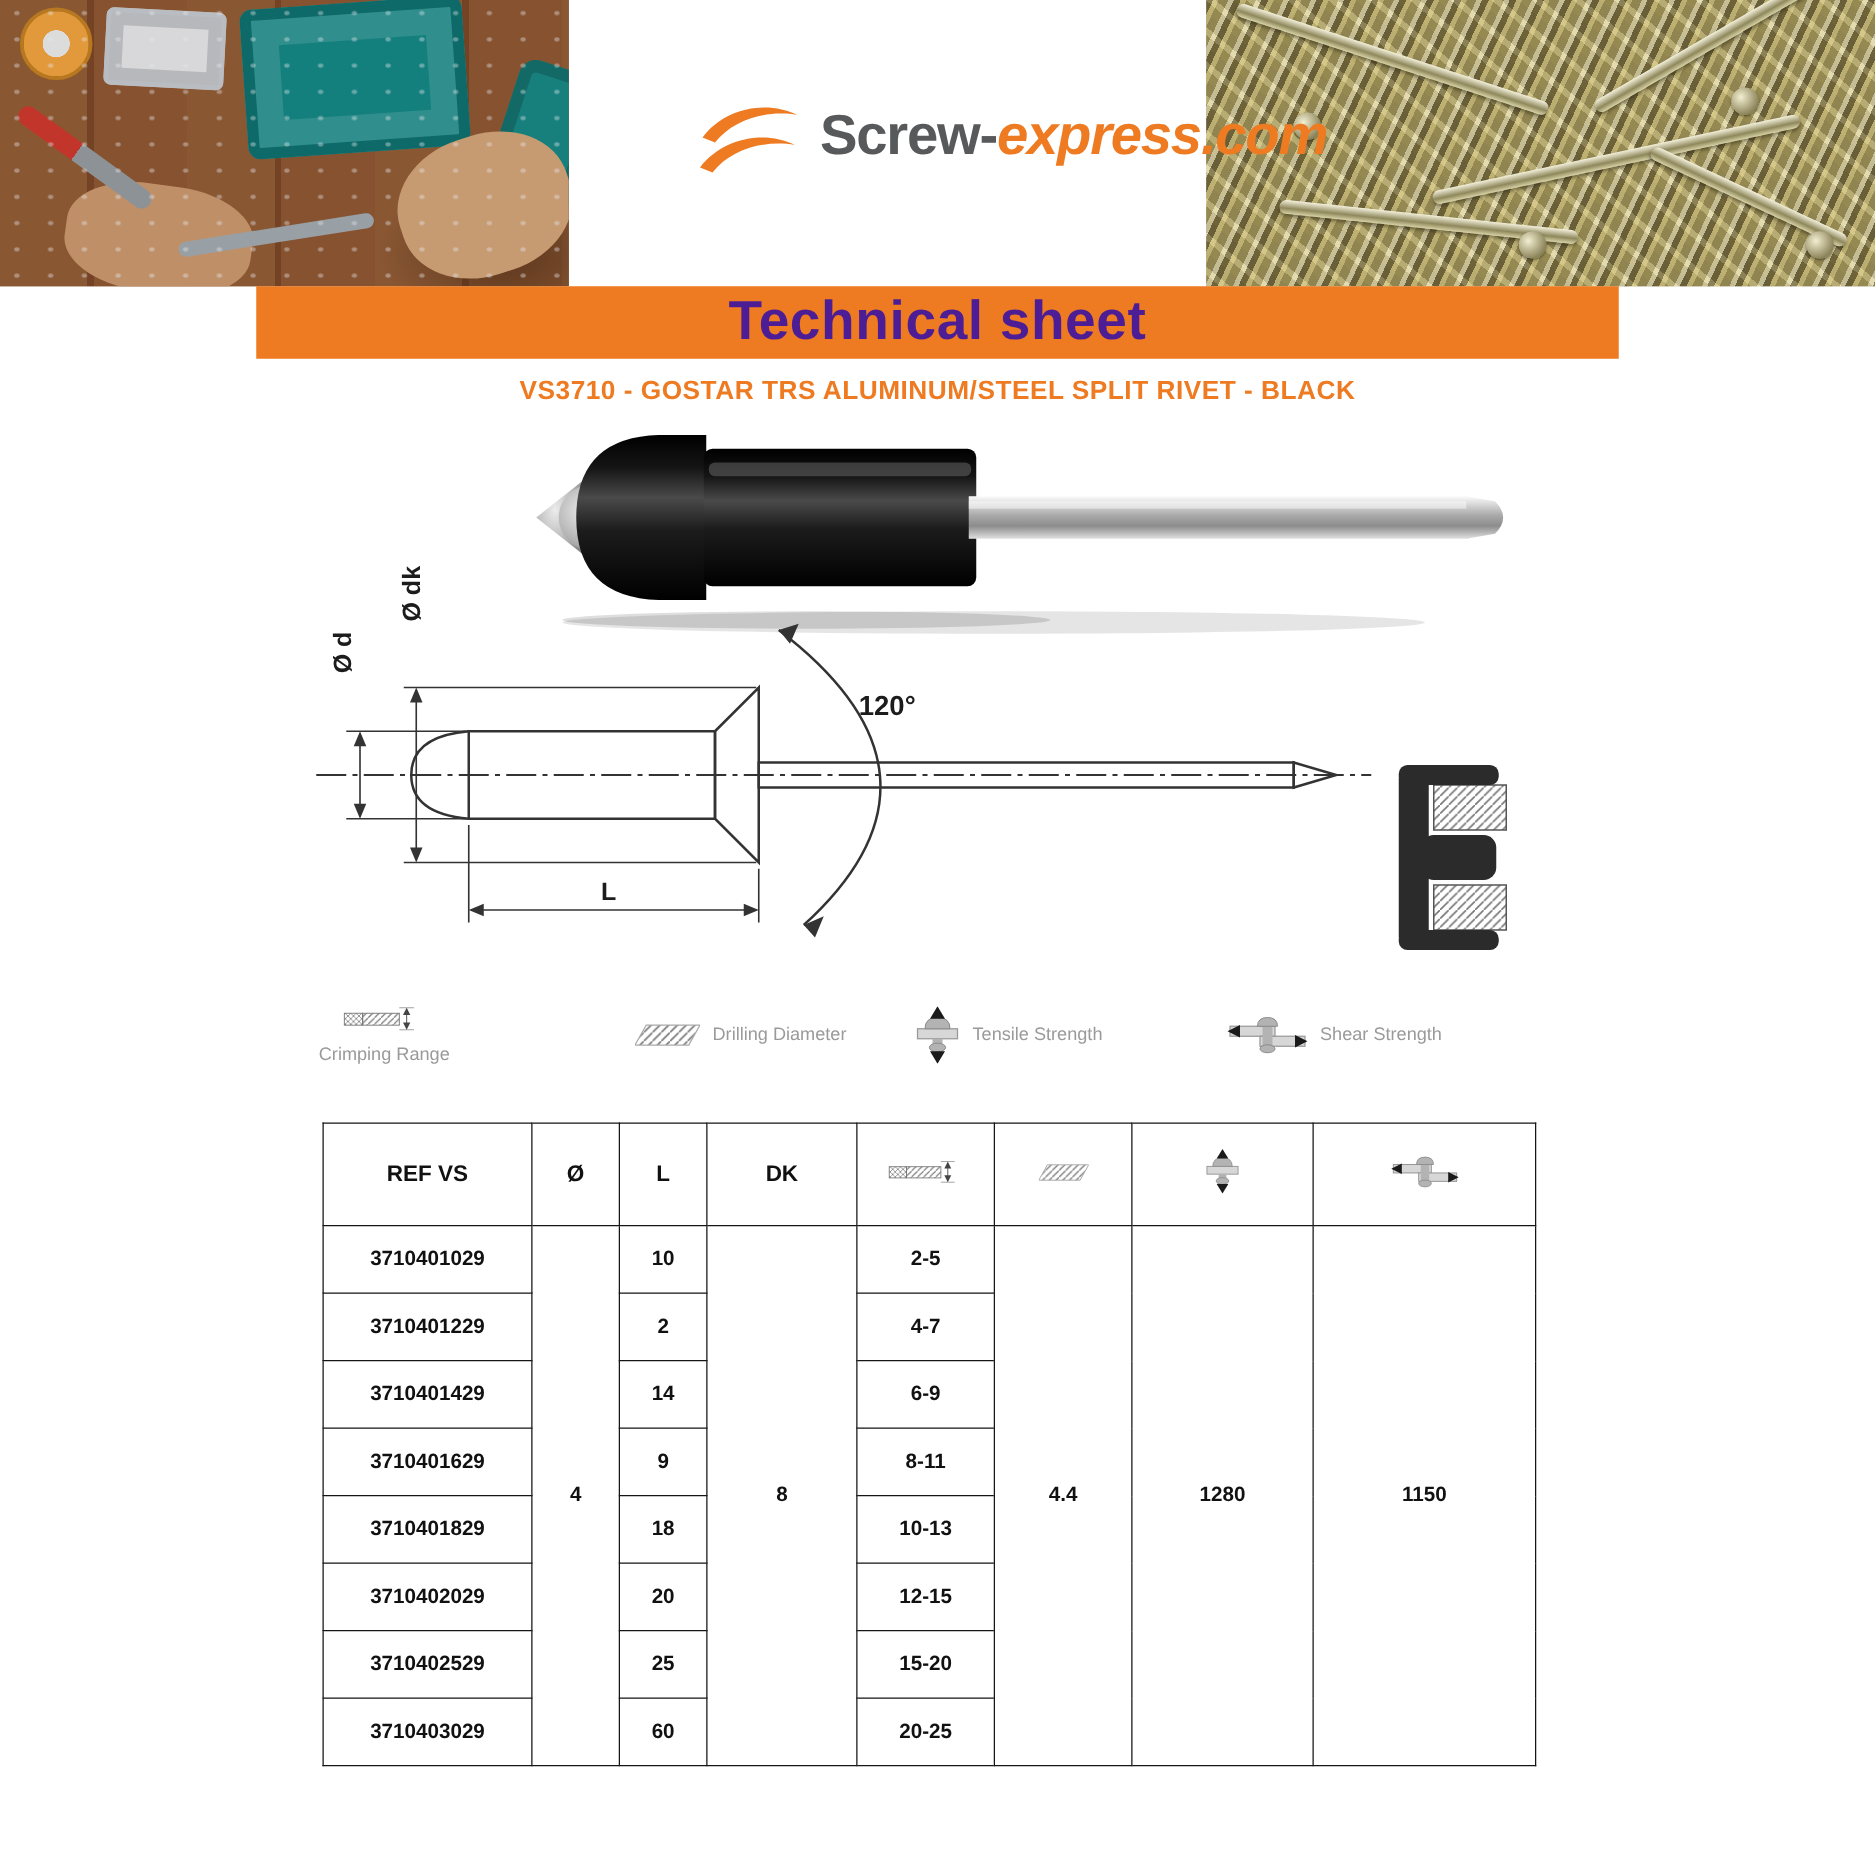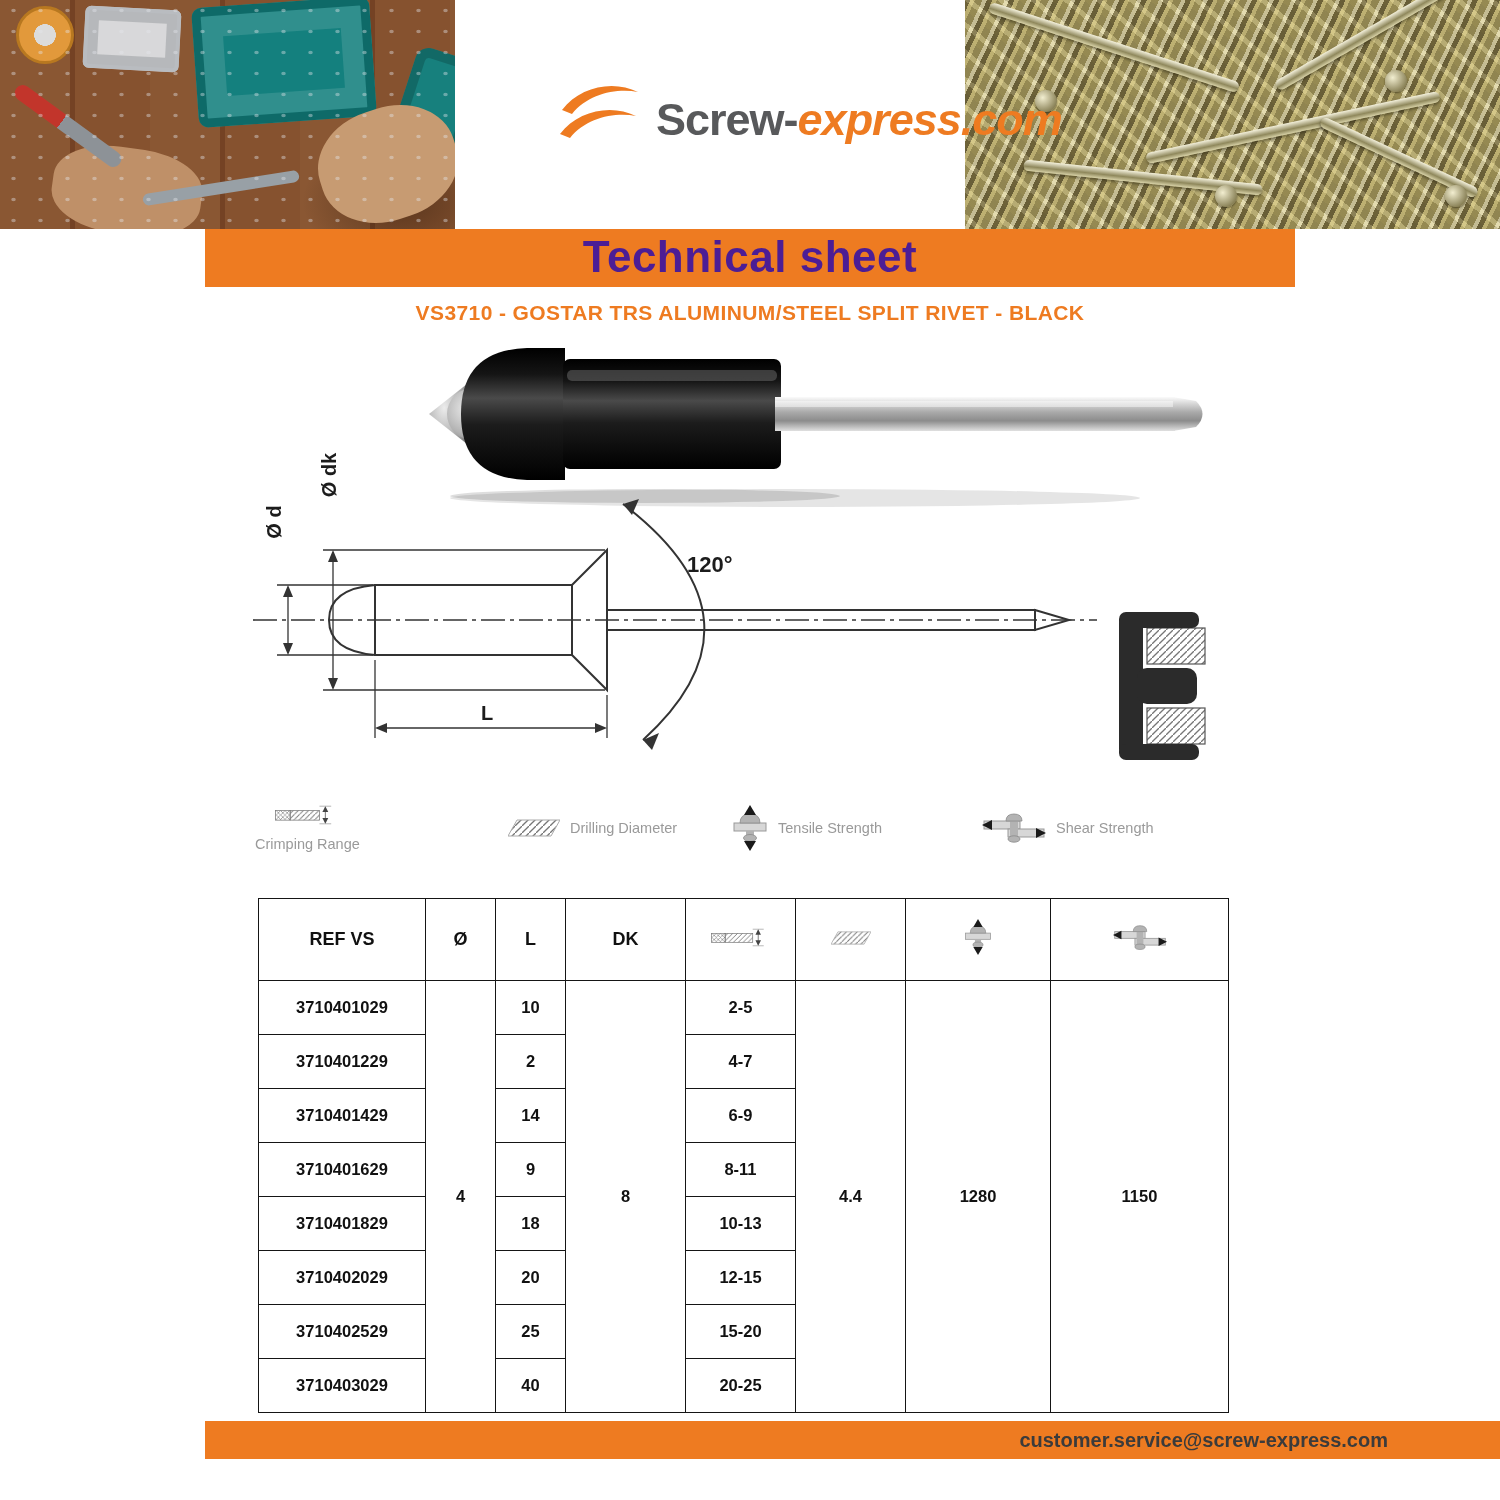--- a/index.html
+++ b/index.html
@@ -40,21 +40,21 @@
   .rod1 { left:18px; top:42px; width:262px; transform:rotate(18deg); }
   .rod2 { left:178px; top:122px; width:300px; transform:rotate(-12deg); }
   .rod3 { left:58px; top:172px; width:240px; transform:rotate(6deg); }
   .rod4 { left:298px; top:30px; width:205px; transform:rotate(-30deg); }
   .rod5 { left:348px; top:152px; width:172px; transform:rotate(25deg); }
   .shead { position:absolute; width:22px; height:22px; border-radius:50%;
     background:radial-gradient(circle at 35% 35%, #f2eed0, #8a8258 72%); box-shadow:0 1px 2px rgba(40,35,15,.6); }
   .sh1 { left:70px; top:90px; } .sh2 { left:420px; top:70px; } .sh3 { left:250px; top:185px; } .sh4 { left:480px; top:185px; }
 
   
-  .logo { position:absolute; left:558px; top:82px; display:flex; align-items:flex-end; gap:12px; }
+  .logo { position:absolute; left:558px; top:82px; display:flex; align-items:flex-start; gap:12px; }
   .logo-text { white-space:nowrap; }
   .logo-prefix { color:#58595b; font-weight:bold; font-size:45px; letter-spacing:-1px; }
   .logo-suffix { color:#ee7b21; font-weight:bold; font-style:italic; font-size:45px; letter-spacing:-1px; }
 
   
   .banner { position:absolute; left:205px; top:229px; width:1090px; height:58px; background:#ee7b21;
     color:#4c1d95; font-size:44px; font-weight:bold; text-align:center; line-height:56px; letter-spacing:.5px; }
   .subtitle { position:absolute; left:0; top:301px; width:1500px; text-align:center;
     color:#ee7b21; font-size:21px; font-weight:bold; letter-spacing:.4px; }
 
@@ -343,24 +343,21 @@
           <td>20</td>
           <td>12-15</td>
         </tr>
         <tr>
           <td>3710402529</td>
           <td>25</td>
           <td>15-20</td>
         </tr>
         <tr>
           <td>3710403029</td>
-          <td>40</td>
+          <td>60</td>
           <td>20-25</td>
         </tr>
       </tbody>
     </table>
   </div>
 
-  <div class="footer">
-    <span>customer.service@screw-express.com</span>
-  </div>
 
 </div>
 
 </body></html>

